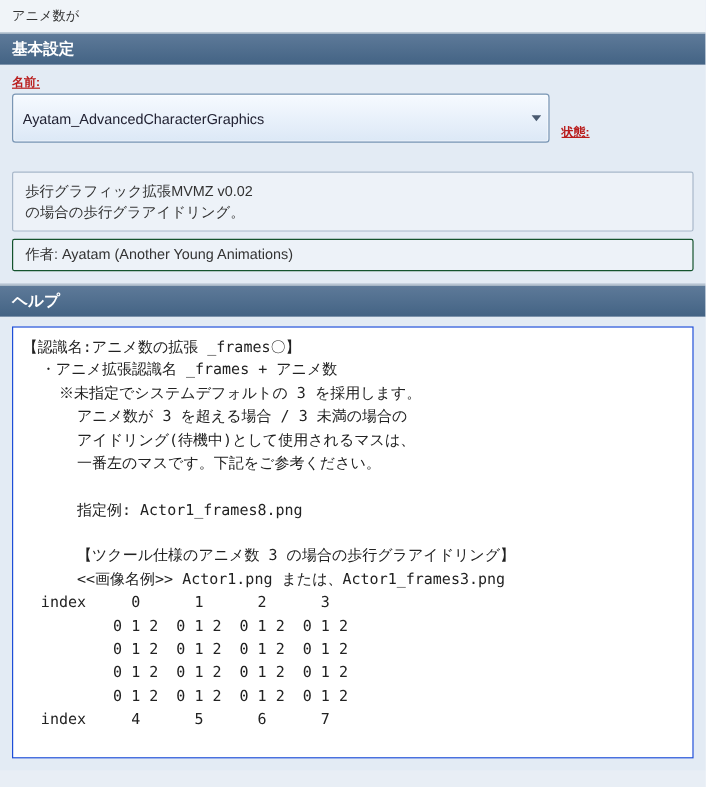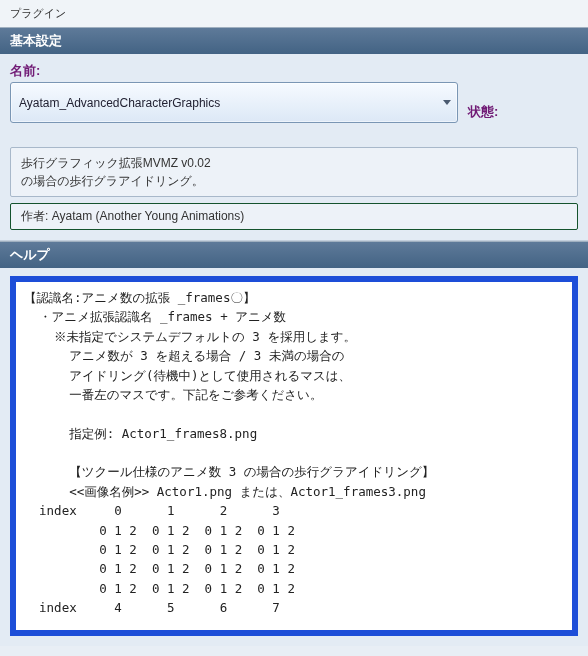--- a/index.html
+++ b/index.html
@@ -32,24 +32,25 @@
   }
   .row {
     display: flex;
     gap: 10px;
     align-items: flex-end;
   }
   .col { display: flex; flex-direction: column; }
   .name-col { flex: 1 1 auto; }
   .status-col { width: 110px; }
   .label {
-    font-size: 13px;
-    color: #701a75;
+    font-size: 10px;
+    color: #b91c1c;
     font-weight: bold;
     margin-bottom: 2px;
+    text-decoration: underline;
   }
   .combo {
     display: flex;
     align-items: center;
     height: 41px;
     padding: 0 6px 0 8px;
     background: linear-gradient(#f6faff, #dce8f6);
     border: 1px solid #7a96b4;
     border-radius: 3px;
     font-size: 12px;
@@ -83,39 +84,39 @@
     border-radius: 2px;
     font-size: 12px;
   }
   .help-wrap {
     padding: 8px 10px 10px 10px;
     background: #e3ebf4;
   }
   .help-area {
     width: 100%;
     height: 360px;
-    border: 6px solid #1d4ed8;
+    border: 1px solid #1d4ed8;
     background: #fff;
     overflow: scroll;
     padding: 6px 8px;
     font-family: "MS Gothic", "Meiryo", monospace;
     font-size: 12.5px;
     line-height: 1.55;
     color: #222;
     white-space: pre;
   }
   .help-area::-webkit-scrollbar { width: 14px; height: 14px; }
   .help-area::-webkit-scrollbar-track { background: #e6ecf3; border: 1px solid #c8d4e0; }
   .help-area::-webkit-scrollbar-thumb { background: #c2d0df; border: 1px solid #9fb1c4; }
   .help-area::-webkit-scrollbar-corner { background: #e6ecf3; }
 </style>
 </head>
 <body>
 
-<div class="window-title">プラグイン</div>
+<div class="window-title">アニメ数が</div>
 
 <div class="section-header">基本設定</div>
 
 <div class="panel">
   <div class="row">
     <div class="col name-col">
       <div class="label">名前:</div>
       <div class="combo">
         <span class="text">Ayatam_AdvancedCharacterGraphics</span>
         <span class="arrow"></span>

